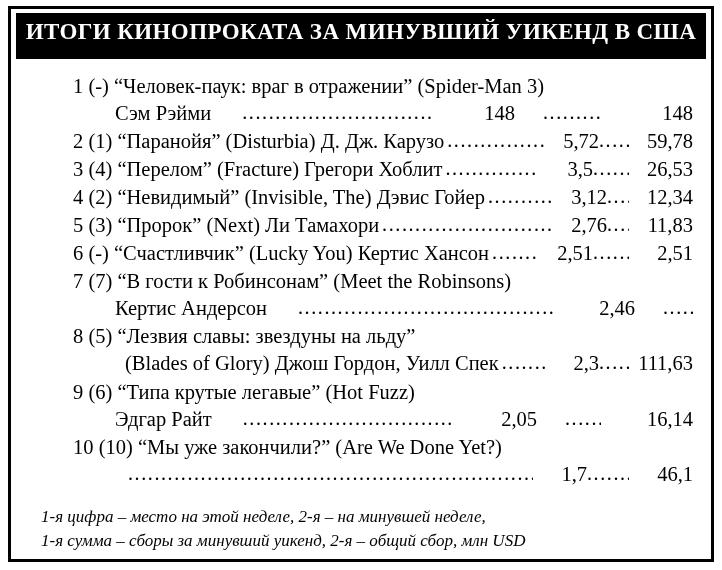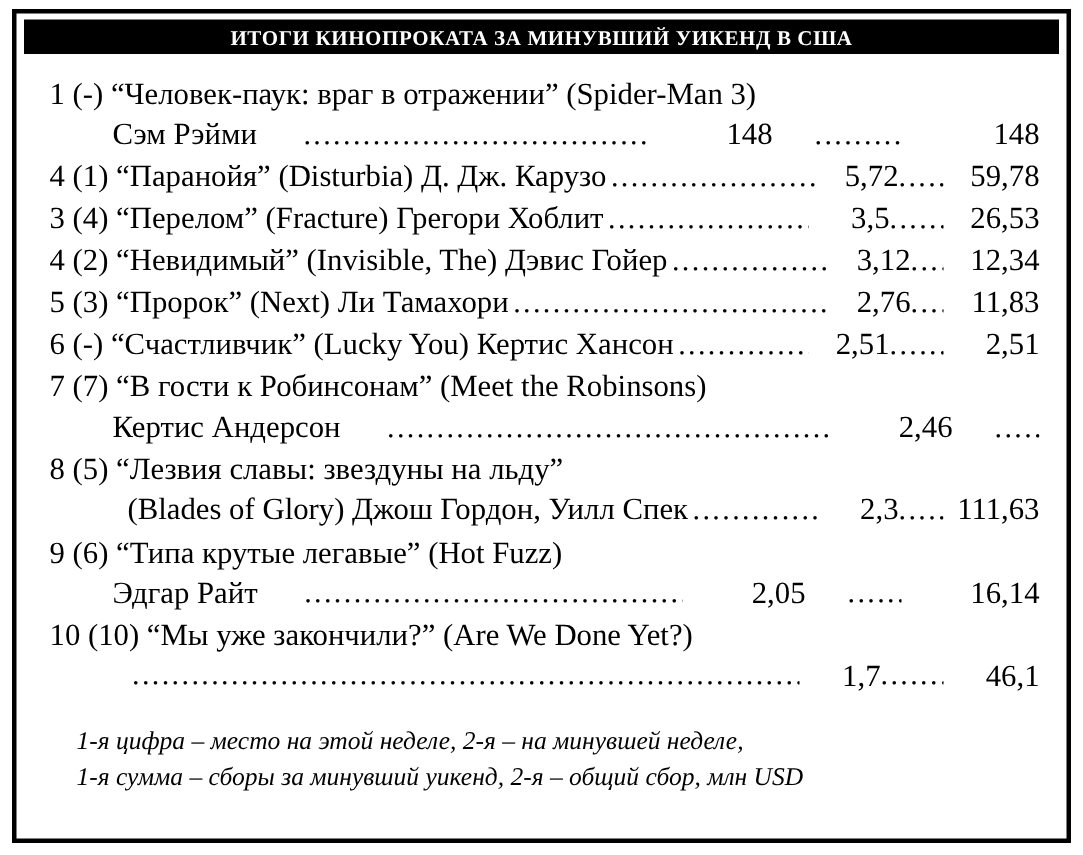--- a/index.html
+++ b/index.html
@@ -29,38 +29,39 @@
     border: 3px solid #000000;
     background: #ffffff;
     padding: 0;
   }
   .title-bar {
     background: #000000;
     color: #ffffff;
     text-align: center;
     font-family: "Liberation Serif", serif;
     font-weight: bold;
-    font-size: 14px;
+    font-size: 23px;
     letter-spacing: 0.4px;
-    padding: 6px 4px 1px 4px;
+    padding: 6px 4px 14px 4px;
     margin: 4px 5px 0 5px;
     text-transform: uppercase;
   }
   .list {
     padding: 14px 18px 2px 22px;
   }
   .entry {
     font-size: 20.5px;
     line-height: 1.32;
     margin-bottom: 1px;
   }
   .row {
     display: flex;
-    align-items: flex-end;
-    white-space: nowrap;
+    align-items: flex-start;
+    white-space: nowrap;
+    margin-left: 40px;
   }
   .row.indent {
     padding-left: 42px;
     gap: 28px;
   }
   .row.indent2 {
     padding-left: 52px;
   }
   .txt {
     flex: 0 0 auto;
@@ -94,21 +95,21 @@
   .gap.w2 { width: 30px; }
   .gap.w3 { width: 36px; }
   .gap.w4 { width: 22px; }
   .gap.w5 { width: 42px; }
   .num2 {
     flex: 0 0 auto;
     text-align: right;
     min-width: 64px;
   }
   .footnotes {
-    margin: 14px 0 0 16px;
+    margin: 14px 0 0 6px;
     padding: 0 18px 0 24px;
     font-style: italic;
     font-size: 17px;
     line-height: 1.45;
   }
   .footnote {
     white-space: nowrap;
   }
 </style>
 </head>
@@ -129,21 +130,21 @@
           <span class="txt">Сэм Рэйми</span>
           <span class="leader">.................................................................................................................</span>
           <span class="num1">148</span>
           <span class="gap w1">.................................................................................................................</span>
           <span class="num2">148</span>
         </div>
       </div>
 
       <div class="entry">
         <div class="row">
-          <span class="txt">4 (1) “Паранойя” (Disturbia) Д. Дж. Карузо</span>
+          <span class="txt">2 (1) “Паранойя” (Disturbia) Д. Дж. Карузо</span>
           <span class="leader">.................................................................................................................</span>
           <span class="num1">5,72</span>
           <span class="gap w2">.................................................................................................................</span>
           <span class="num2">59,78</span>
         </div>
       </div>
 
       <div class="entry">
         <div class="row">
           <span class="txt">3 (4) “Перелом” (Fracture) Грегори Хоблит</span>

